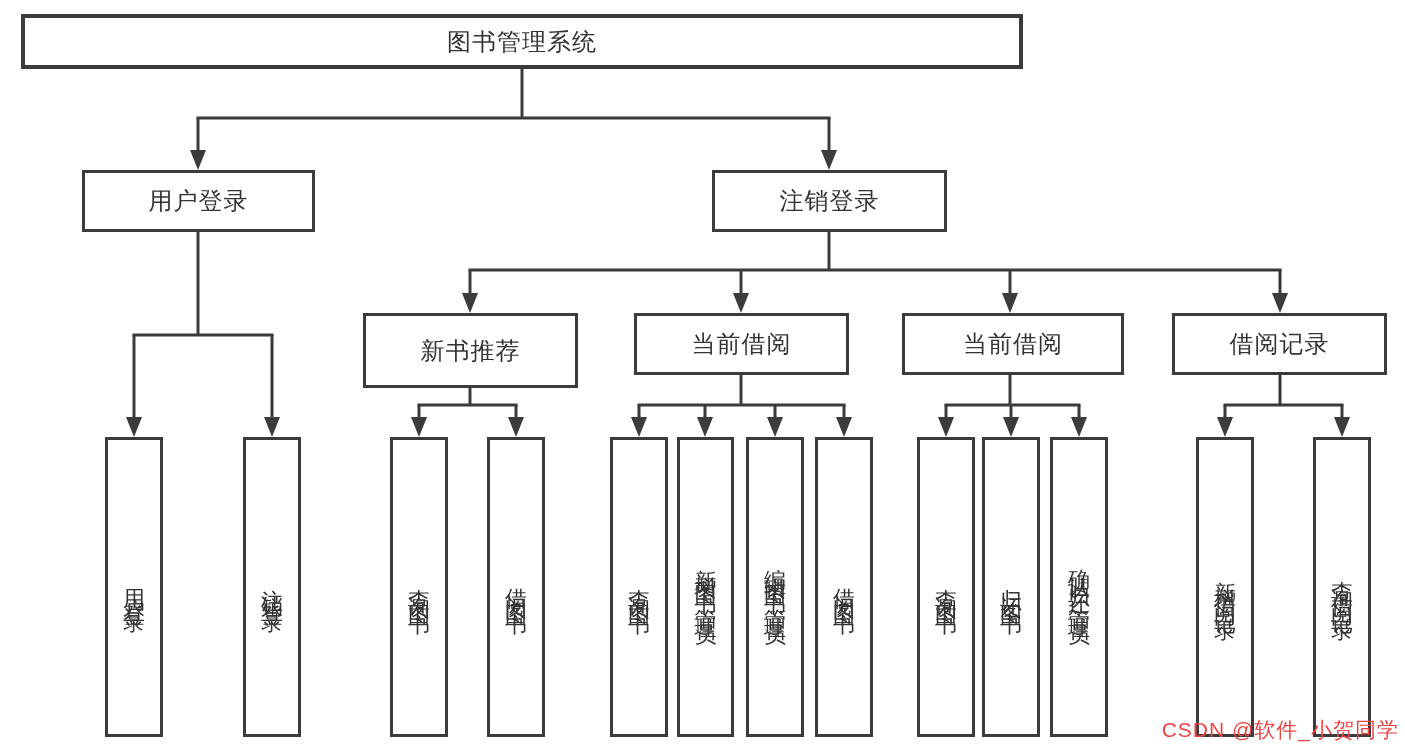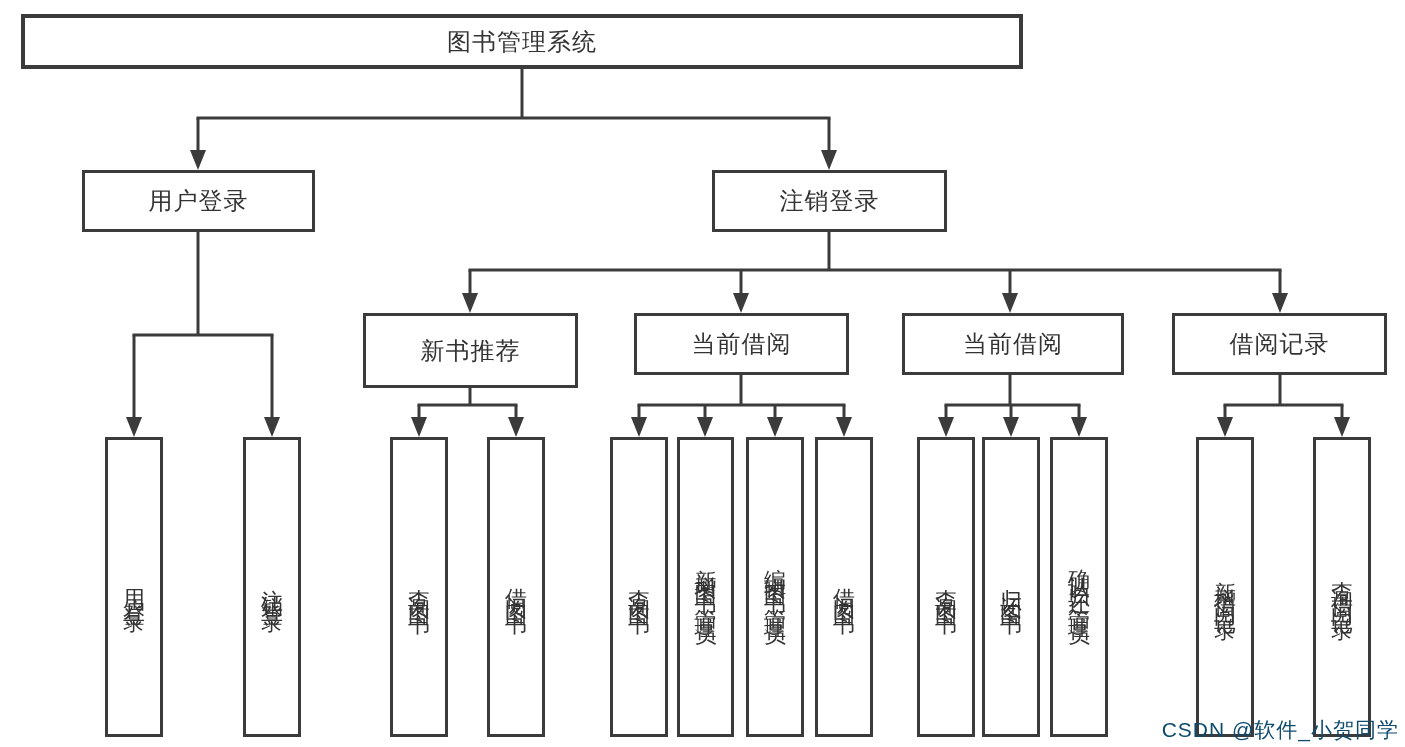--- a/index.html
+++ b/index.html
@@ -38,21 +38,21 @@
     text-orientation: mixed;
     letter-spacing: 8px;
     line-height: 1;
     white-space: nowrap;
   }
   .watermark {
     position: absolute;
     right: 6px;
     bottom: 3px;
     font-size: 21px;
-    color: #0c4a6e;
+    color: #ef4444;
     letter-spacing: 1px;
     z-index: 3;
   }
 </style>
 </head>
 <body>
 
 <div class="canvas">
 
   <svg class="connectors" viewBox="0 0 1405 747" xmlns="http://www.w3.org/2000/svg">

